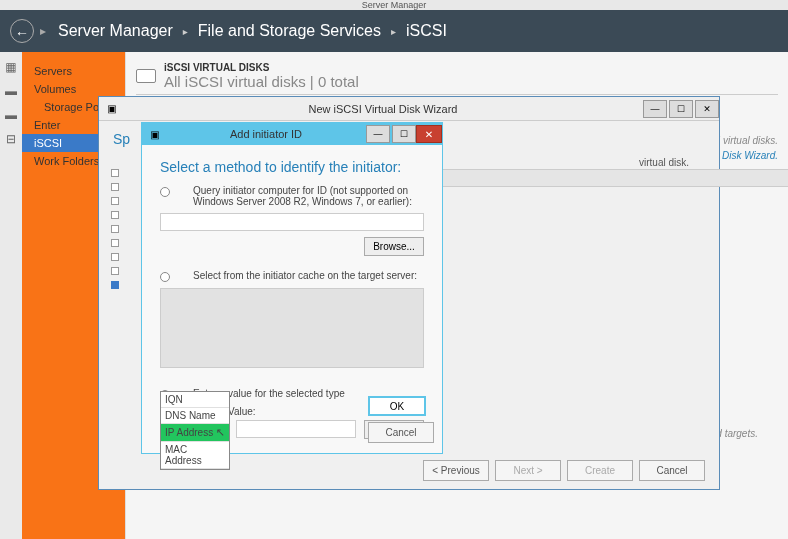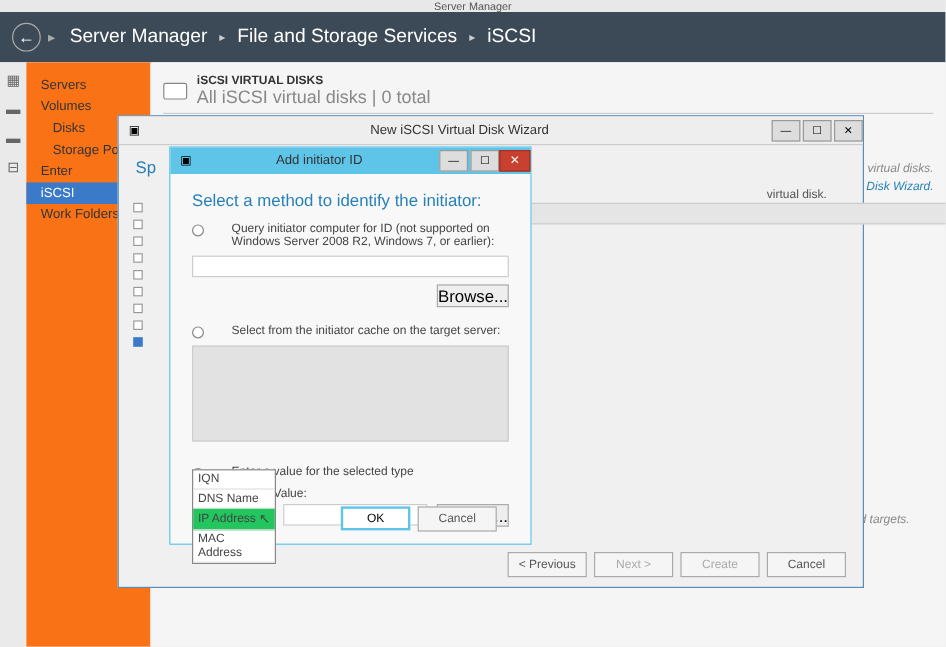--- a/index.html
+++ b/index.html
@@ -52,32 +52,32 @@
     .subdialog { position: absolute; left: 141px; top: 122px; width: 302px; height: 332px; background: #f8f8f8; border: 1px solid #5ec5e8; }
     .subdialog-title { height: 22px; background: #5ec5e8; display: flex; align-items: center; font-size: 11px; }
     .subdialog-title-text { flex: 1; text-align: center; color: #333; }
     .close-red { width: 26px; height: 18px; background: #c84030; color: white; display: flex; align-items: center; justify-content: center; font-size: 10px; border: 1px solid #a03020; }
     .subdialog-heading { color: #2780b8; font-size: 14px; padding: 14px 18px 10px; font-weight: 300; }
     .subdialog-body { padding: 0 18px; font-size: 10px; color: #444; }
     .radio-row { display: flex; align-items: flex-start; gap: 23px; margin-bottom: 6px; }
     .radio { width: 10px; height: 10px; border: 1px solid #888; border-radius: 50%; margin-top: 2px; flex-shrink: 0; background: #fff; position: relative; }
     .radio.checked::after { content: ""; position: absolute; left: 2px; top: 2px; width: 4px; height: 4px; background: #333; border-radius: 50%; }
     .text-input { width: 100%; height: 18px; border: 1px solid #ccc; background: #fff; margin-bottom: 6px; }
-    .browse-btn { width: 60px; height: 19px; border: 1px solid #aaa; background: #eee; font-size: 14px; float: right; margin-bottom: 8px; }
+    .browse-btn { width: 60px; height: 19px; border: 1px solid #aaa; background: #eee; font-size: 10px; float: right; margin-bottom: 8px; }
     .cache-list { width: 100%; height: 80px; border: 1px solid #ccc; background: #e2e2e2; margin-bottom: 20px; }
     .type-value-row { display: flex; gap: 10px; font-size: 10px; margin-bottom: 3px; }
     .type-label { width: 58px; }
     .dropdown { width: 68px; height: 18px; border: 1px solid #888; background: #fff; display: flex; align-items: center; justify-content: space-between; padding: 0 4px; font-size: 10px; }
     .dd-arrow { font-size: 8px; background: #ddd; padding: 1px 3px; border: 1px solid #aaa; }
     .value-input { flex: 1; height: 18px; border: 1px solid #ccc; background: #fff; }
     .dropdown-list { position: absolute; left: 18px; width: 70px; border: 1px solid #888; background: #fff; font-size: 10px; z-index: 100; }
     .dd-item { padding: 2px 4px; border-bottom: 1px solid #e0e0e0; }
     .dd-item.highlight { background: #22c55e; display: flex; align-items: center; justify-content: space-between; }
     .cursor { margin-left: auto; font-size: 11px; }
-    .subdialog-footer { position: absolute; bottom: 10px; right: 28px; display: flex; gap: 6px; }
+    .subdialog-footer { position: absolute; bottom: 10px; right: 8px; display: flex; gap: 6px; flex-direction: column; }
     .ok-btn { width: 58px; height: 20px; border: 2px solid #5ec5e8; background: #fff; font-size: 10px; }
   </style>
 </head>
 <body>
 
 <div class="top-menu">Server Manager</div>
 
 <div class="header">
   <div class="nav-back">←</div>
   <div class="nav-arrow">▸</div>
@@ -93,21 +93,20 @@
 <div class="main-area">
   <div class="icon-strip">
     <span>▦</span>
     <span>▬</span>
     <span>▬</span>
     <span>⊟</span>
   </div>
   <div class="sidebar">
     <div class="sidebar-item">Servers</div>
     <div class="sidebar-item">Volumes</div>
-    <div class="sidebar-item sub">Disks</div>
     <div class="sidebar-item sub">Storage Po...</div>
     <div class="sidebar-item">Enter</div>
     <div class="sidebar-item active">iSCSI</div>
     <div class="sidebar-item">Work Folders</div>
   </div>
   <div class="content">
     <div class="section-header">
       <div class="disk-icon"></div>
       <div>
         <div class="section-title">iSCSI VIRTUAL DISKS</div>

